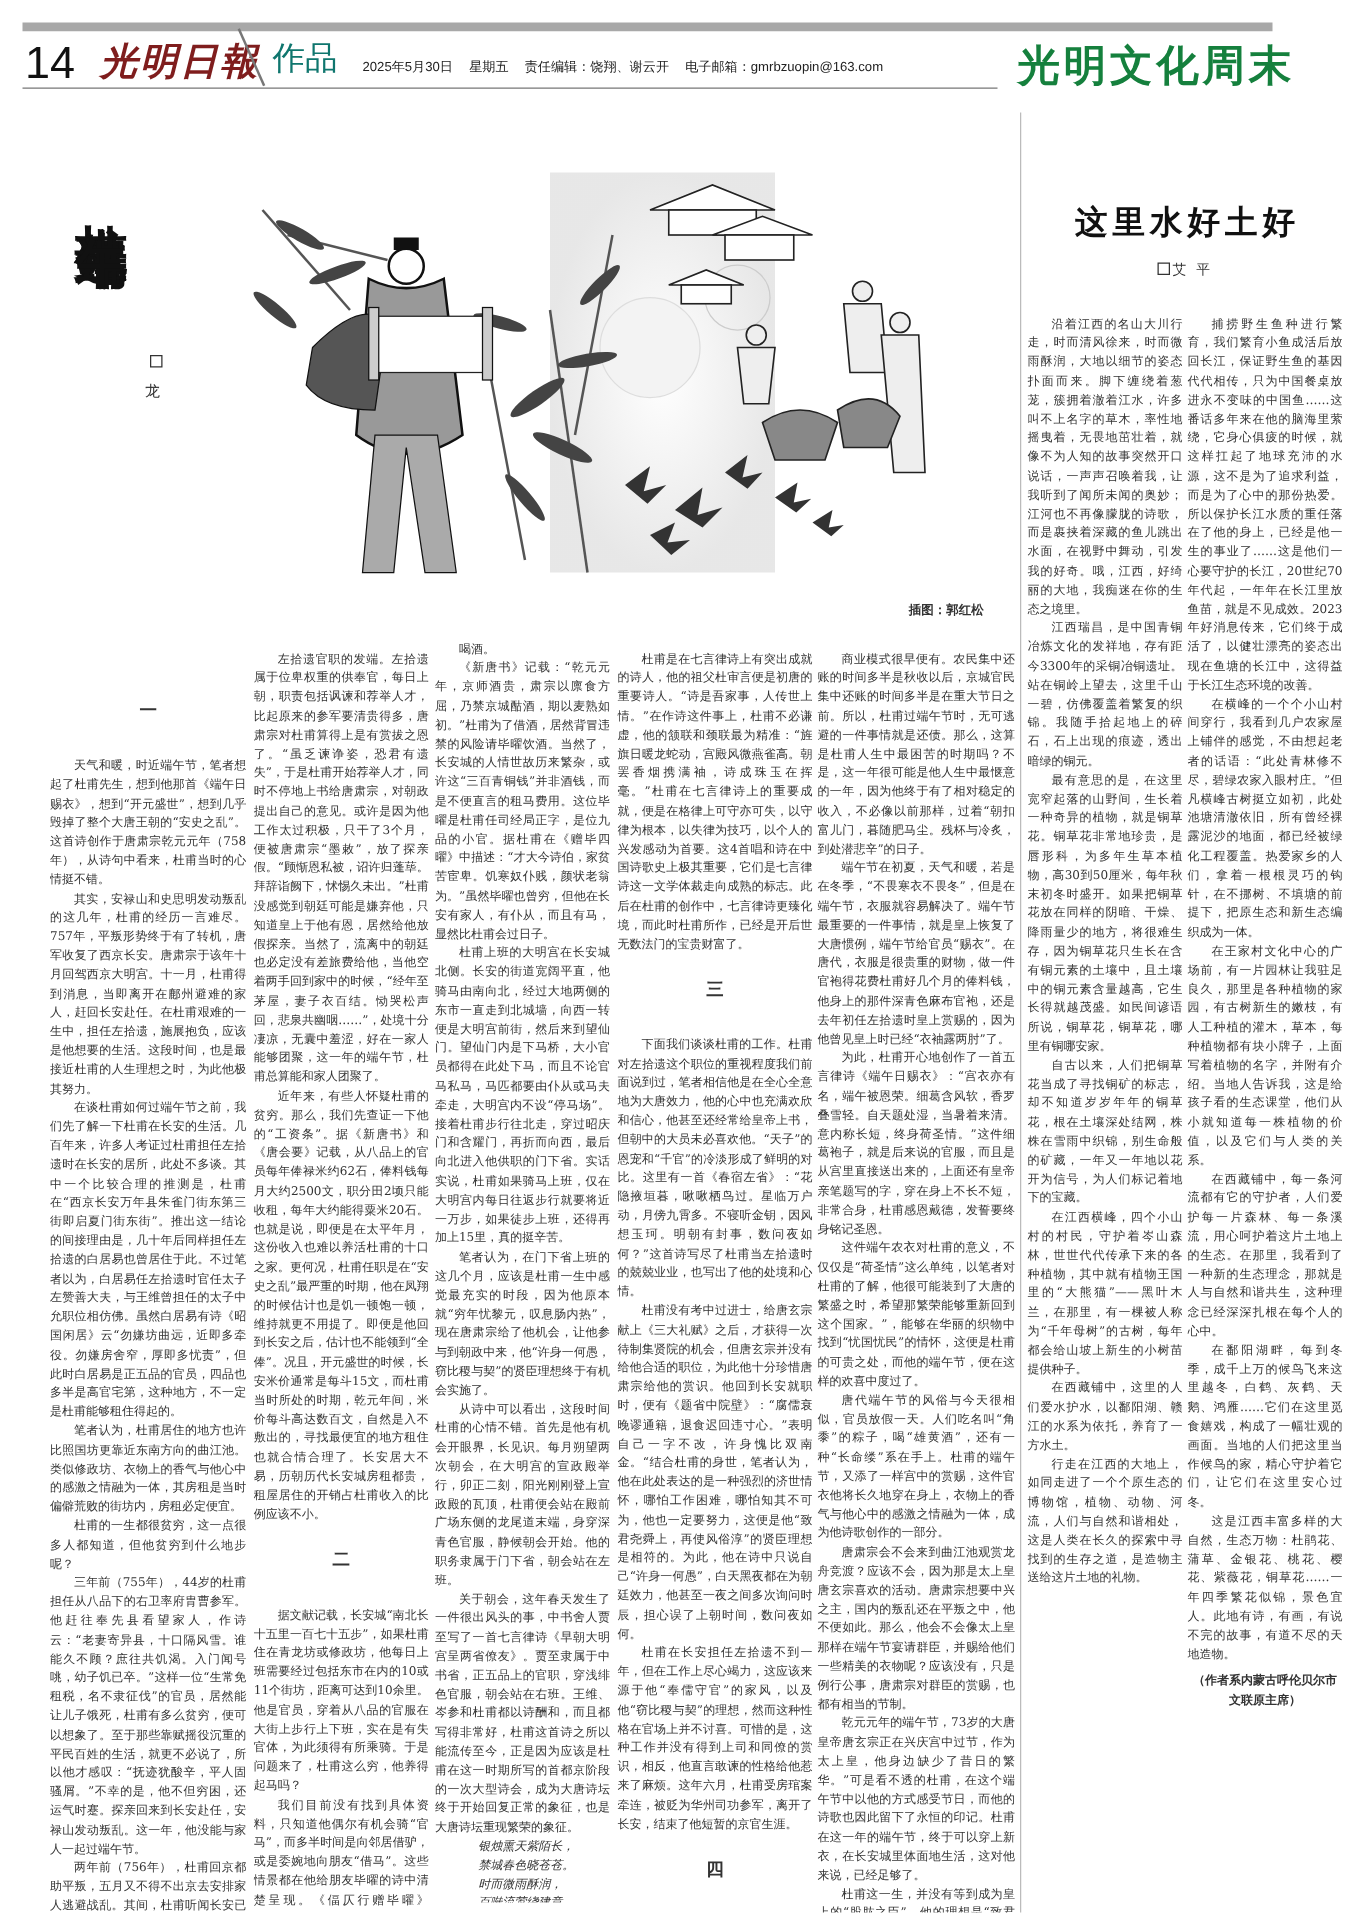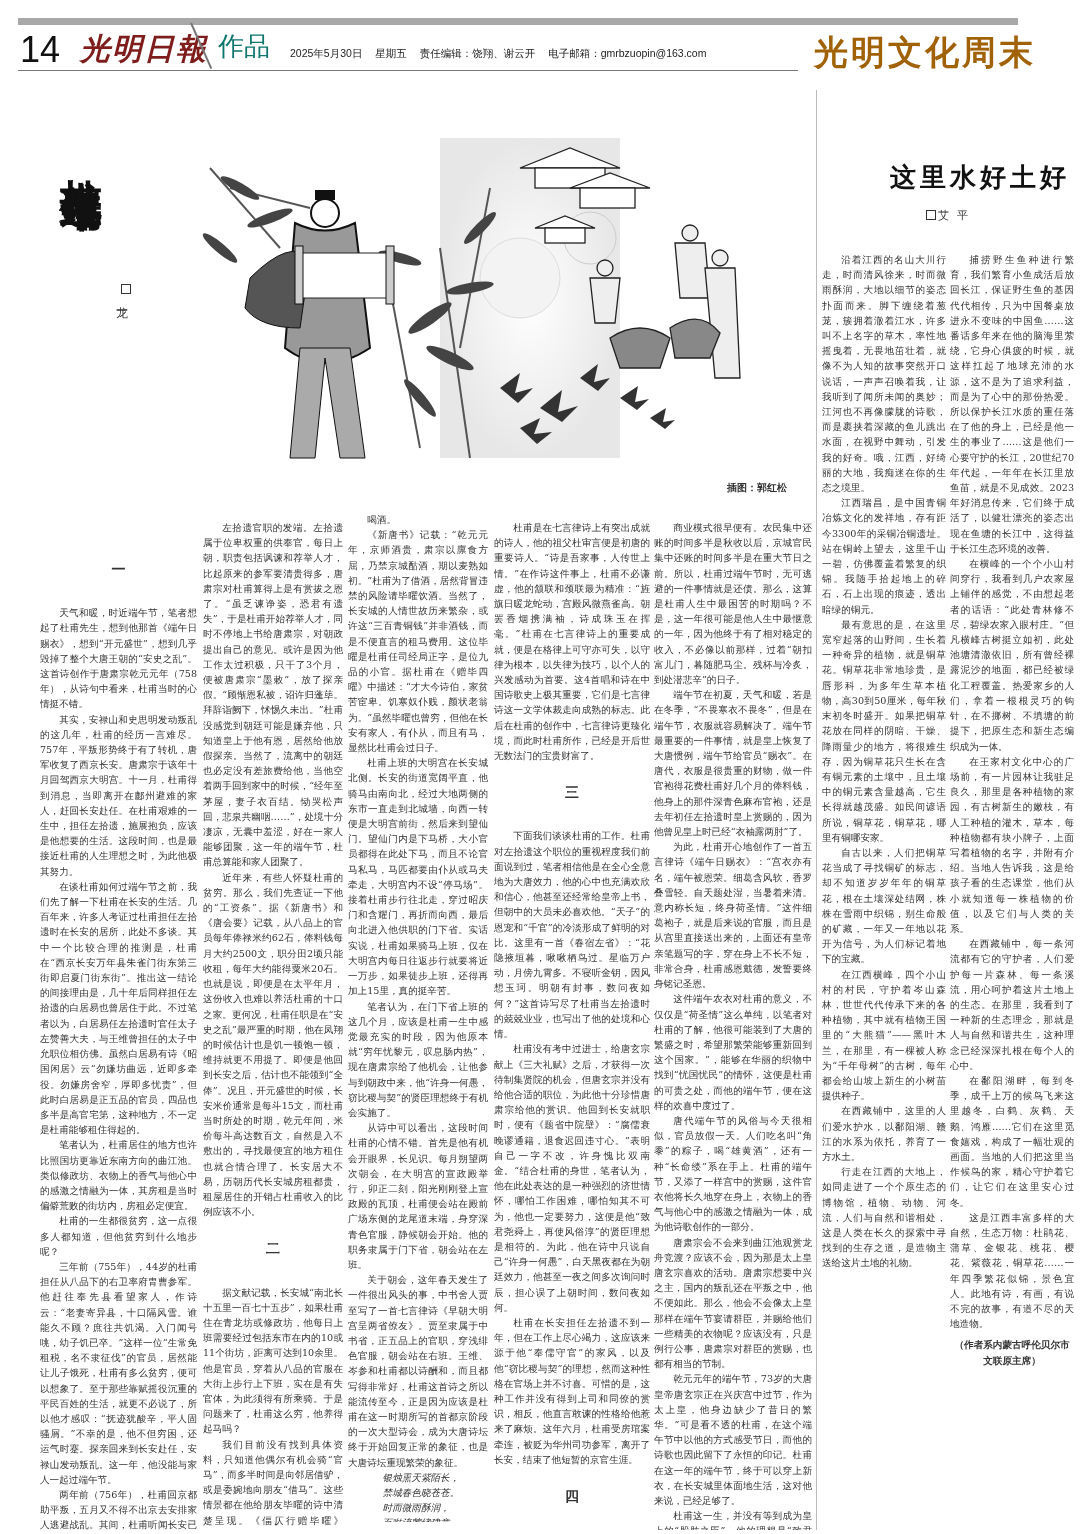--- a/index.html
+++ b/index.html
@@ -8,30 +8,30 @@
 
   .topbar { position: absolute; left: 18px; top: 18px; width: 1000px; height: 7px; background: #a8a8a8; }
   .masthead { position: absolute; left: 18px; top: 25px; width: 1040px; height: 61px; text-align: center; }
   .page-num { position: absolute; left: 2px; top: 4px; font-family: "Liberation Sans", sans-serif; font-size: 36px; color: #111; }
   .paper-logo { position: absolute; left: 62px; top: 4px; font-family: "DejaVu Serif", serif; font-size: 30px; font-style: italic; font-weight: bold; letter-spacing: 2px; color: #7f1d1d; }
   .slash { position: absolute; left: 172px; top: -2px; width: 2px; height: 50px; background: #777; transform: rotate(-24deg); transform-origin: top; }
   .section-name { position: absolute; left: 200px; top: 4px; font-family: "DejaVu Sans", sans-serif; font-weight: normal; font-size: 26px; color: #0f766e; }
   .meta { position: absolute; left: 272px; top: 22px; font-family: "Liberation Sans", sans-serif; font-size: 10.5px; color: #222; white-space: nowrap; }
   .meta span { margin-right: 10px; }
   .rule-line { position: absolute; left: 18px; top: 70px; width: 780px; height: 1px; background: #777; }
-  .weekly { position: absolute; left: 814px; top: 30px; font-family: "DejaVu Serif", serif; font-weight: bold; font-size: 34px; color: #a16207; letter-spacing: 3px; text-align: right; }
+  .weekly { position: absolute; left: 814px; top: 30px; font-family: "DejaVu Serif", serif; font-weight: bold; font-size: 34px; color: #15803d; letter-spacing: 3px; text-align: right; }
 
   .main-title { position: absolute; left: 54px; top: 145px; width: 50px; font-family: "DejaVu Serif", serif; font-weight: 900; font-size: 42px; line-height: 46px; color: #111; writing-mode: vertical-rl; letter-spacing: 2px; }
   .main-author { position: absolute; left: 113px; top: 284px; font-size: 12px; color: #333; writing-mode: vertical-rl; letter-spacing: 6px; }
   .box-mark { display: inline-block; width: 10px; height: 10px; border: 1px solid #333; vertical-align: middle; margin: 0 2px 3px; }
 
   .illustration { position: absolute; left: 190px; top: 128px; width: 610px; height: 340px; overflow: hidden; }
   .caption { position: absolute; left: 727px; top: 481px; font-family: "Liberation Sans", sans-serif; font-weight: bold; font-size: 10px; color: #333; }
 
-  .side-title { position: absolute; left: 830px; top: 160px; width: 240px; text-align: right; font-family: Liberation Serif, serif; font-weight: bold; font-size: 26px; letter-spacing: 4px; color: #111; }
+  .side-title { position: absolute; left: 830px; top: 160px; width: 240px; text-align: center; font-family: Liberation Serif, serif; font-weight: bold; font-size: 26px; letter-spacing: 4px; color: #111; }
   .side-author { position: absolute; left: 830px; top: 208px; width: 240px; text-align: center; font-size: 11px; color: #333; letter-spacing: 8px; }
 
   .col { position: absolute; font-size: 9.6px; line-height: 15.2px; color: #333; text-align: justify; overflow: hidden; }
   .col p { text-indent: 2em; margin-bottom: 0; }
   .col .sec { text-align: center; font-weight: bold; font-size: 14px; margin: 22px 0 28px; text-indent: 0; }
   .col .poem { text-indent: 0; padding-left: 3.6em; font-family: "DejaVu Serif", serif; font-style: italic; }
   .col .byline { text-indent: 0; text-align: center; font-weight: bold; margin-top: 6px; }
 
   .divider-v { position: absolute; width: 1px; background: #bbb; }
 </style>

